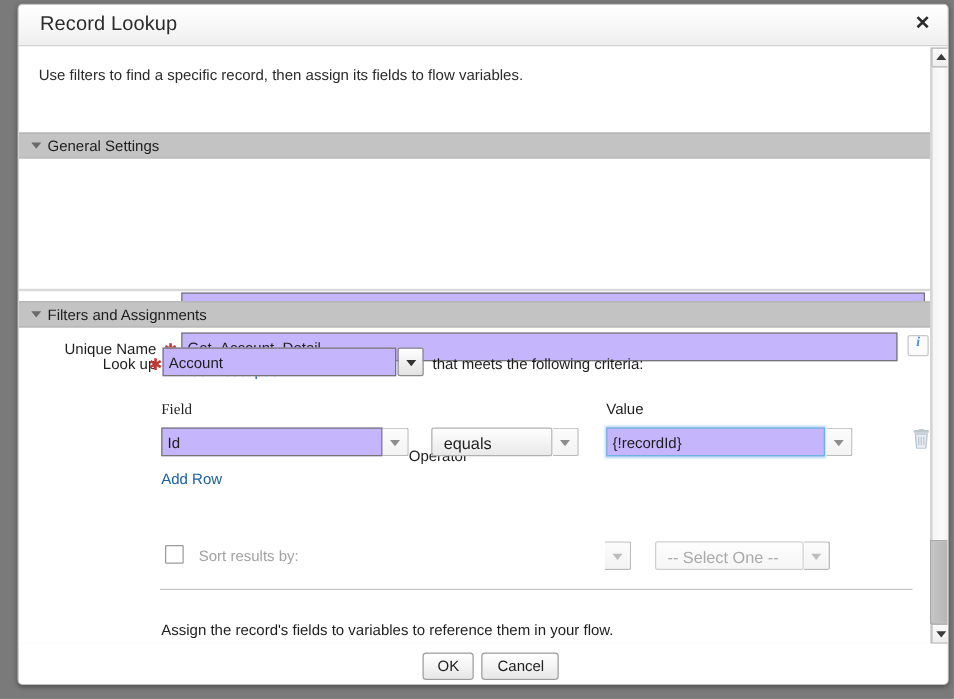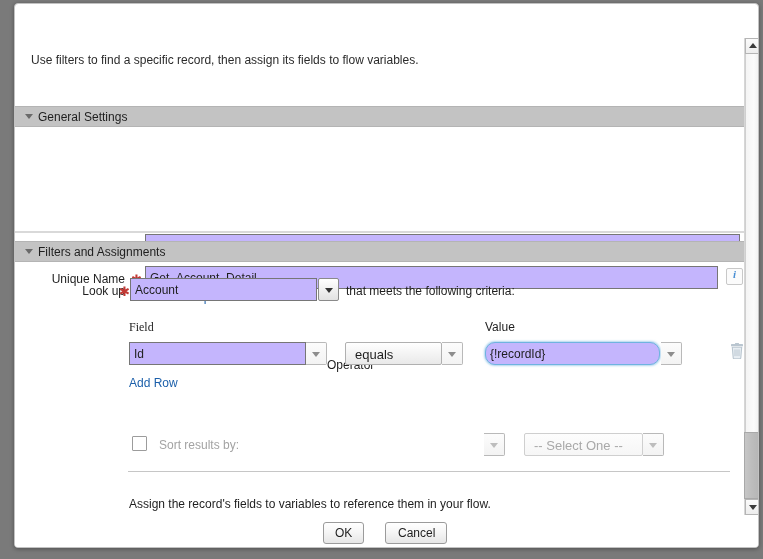--- a/index.html
+++ b/index.html
@@ -322,28 +322,32 @@
     min-width: 40px;
     background: linear-gradient(to bottom,#ffffff 0%,#f5f5f5 48%,#e6e6e6 100%);
     border: 1px solid #9b9b9b;
     border-radius: 3px;
     font-family: "Liberation Sans", sans-serif;
     font-size: 12px;
     color: #1e1e1e;
     cursor: pointer;
     padding: 0 11px;
   }
-  #ok-btn { left: 308px; text-align: right; }
+  #ok-btn { left: 323px; text-align: right; }
   #cancel-btn { left: 370px; padding-left: 12px; }
 </style>
 </head>
 <body>
 
 <div id="modal">
 
+  <div id="titlebar">
+    <div id="title">Record Lookup</div>
+    <div id="close-btn">✕</div>
+  </div>
 
   <div id="body-area">
 
     <div id="content">
 
       <div id="intro">Use filters to find a specific record, then assign its fields to flow variables.</div>
 
       <div id="sec-general" class="section-header">
         <span class="tri"></span>
         <span class="sh-label">General Settings</span>
@@ -385,21 +389,21 @@
       <input class="txt" style="left: 114px; top: 304px; width: 177px;" value="Id">
       <div class="combo-arrow flat" style="left:291px; top:304px;">
         <i></i>
       </div>
 
       <div class="sel" style="left:330px; top:304px; width:97px;">equals</div>
       <div class="combo-arrow flat" style="left:427px; top:304px;">
         <i></i>
       </div>
 
-      <input class="txt focused" style="left: 470px; top: 304px; width: 175px; border-radius: 10px;" value="{!recordId}">
+      <input class="txt focused" style="left: 470px; top: 304px; width: 175px;" value="{!recordId}">
       <div class="combo-arrow flat" style="left:646px; top:304px;">
         <i></i>
       </div>
 
       <div id="trash-icon">
         <svg width="14" height="16" viewBox="0 0 14 16">
           <rect x="1" y="1" width="12" height="2.2" rx="0.5" fill="#bac6d0"></rect>
           <rect x="5" y="0" width="4" height="1.6" rx="0.5" fill="#bac6d0"></rect>
           <path d="M2.3 4.2 h9.4 l-0.9 10.6 a1 1 0 0 1 -1 0.9 h-5.6 a1 1 0 0 1 -1 -0.9 z" fill="#e8eef3" stroke="#bac6d0" stroke-width="1.1"></path>
           <line x1="5" y1="6.4" x2="5" y2="13.1" stroke="#bac6d0" stroke-width="1"></line>

